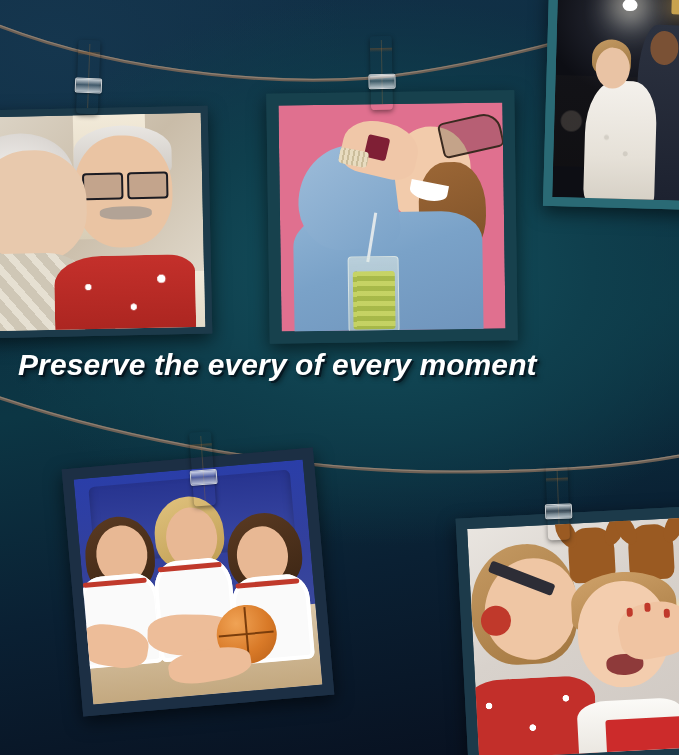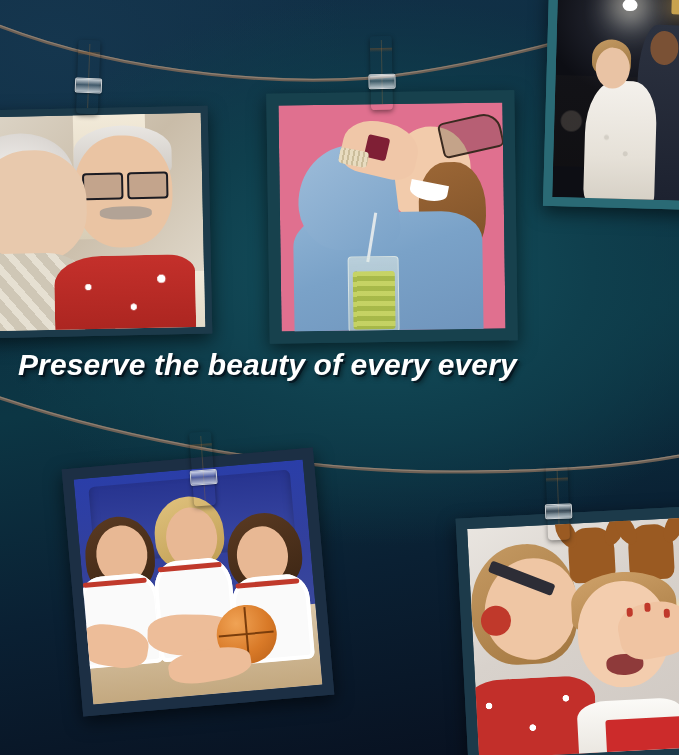--- a/index.html
+++ b/index.html
@@ -339,21 +339,21 @@
       <div class="seam"></div>
       <div class="spring"></div>
   </div>
   <div class="pin" style="left:370px; top:36px; transform: rotate(-1deg);">
     <div class="body"></div>
       <div class="notch"></div>
       <div class="seam"></div>
       <div class="spring"></div>
   </div>
 
-  <div id="tagline">Preserve the beauty of every every</div>
+  <div id="tagline">Preserve the every of every moment</div>
 
   <svg class="rope" style="left:0; top:388px; width:679px; height:130px;" viewBox="0 0 679 130">
     <path d="M -6 8 C 130 54, 300 84, 450 84 C 560 84, 630 78, 690 66"></path>
     <path class="hl" d="M -6 8 C 130 54, 300 84, 450 84 C 560 84, 630 78, 690 66"></path>
   </svg>
 
   <div class="photo" style="left:72px; top:458px; width:252px; height:248px; transform: rotate(-5deg);
               border:11px solid #1c2f44; background:#1c2f44;">
     <div class="img">
       <div class="bb-bg"></div>

